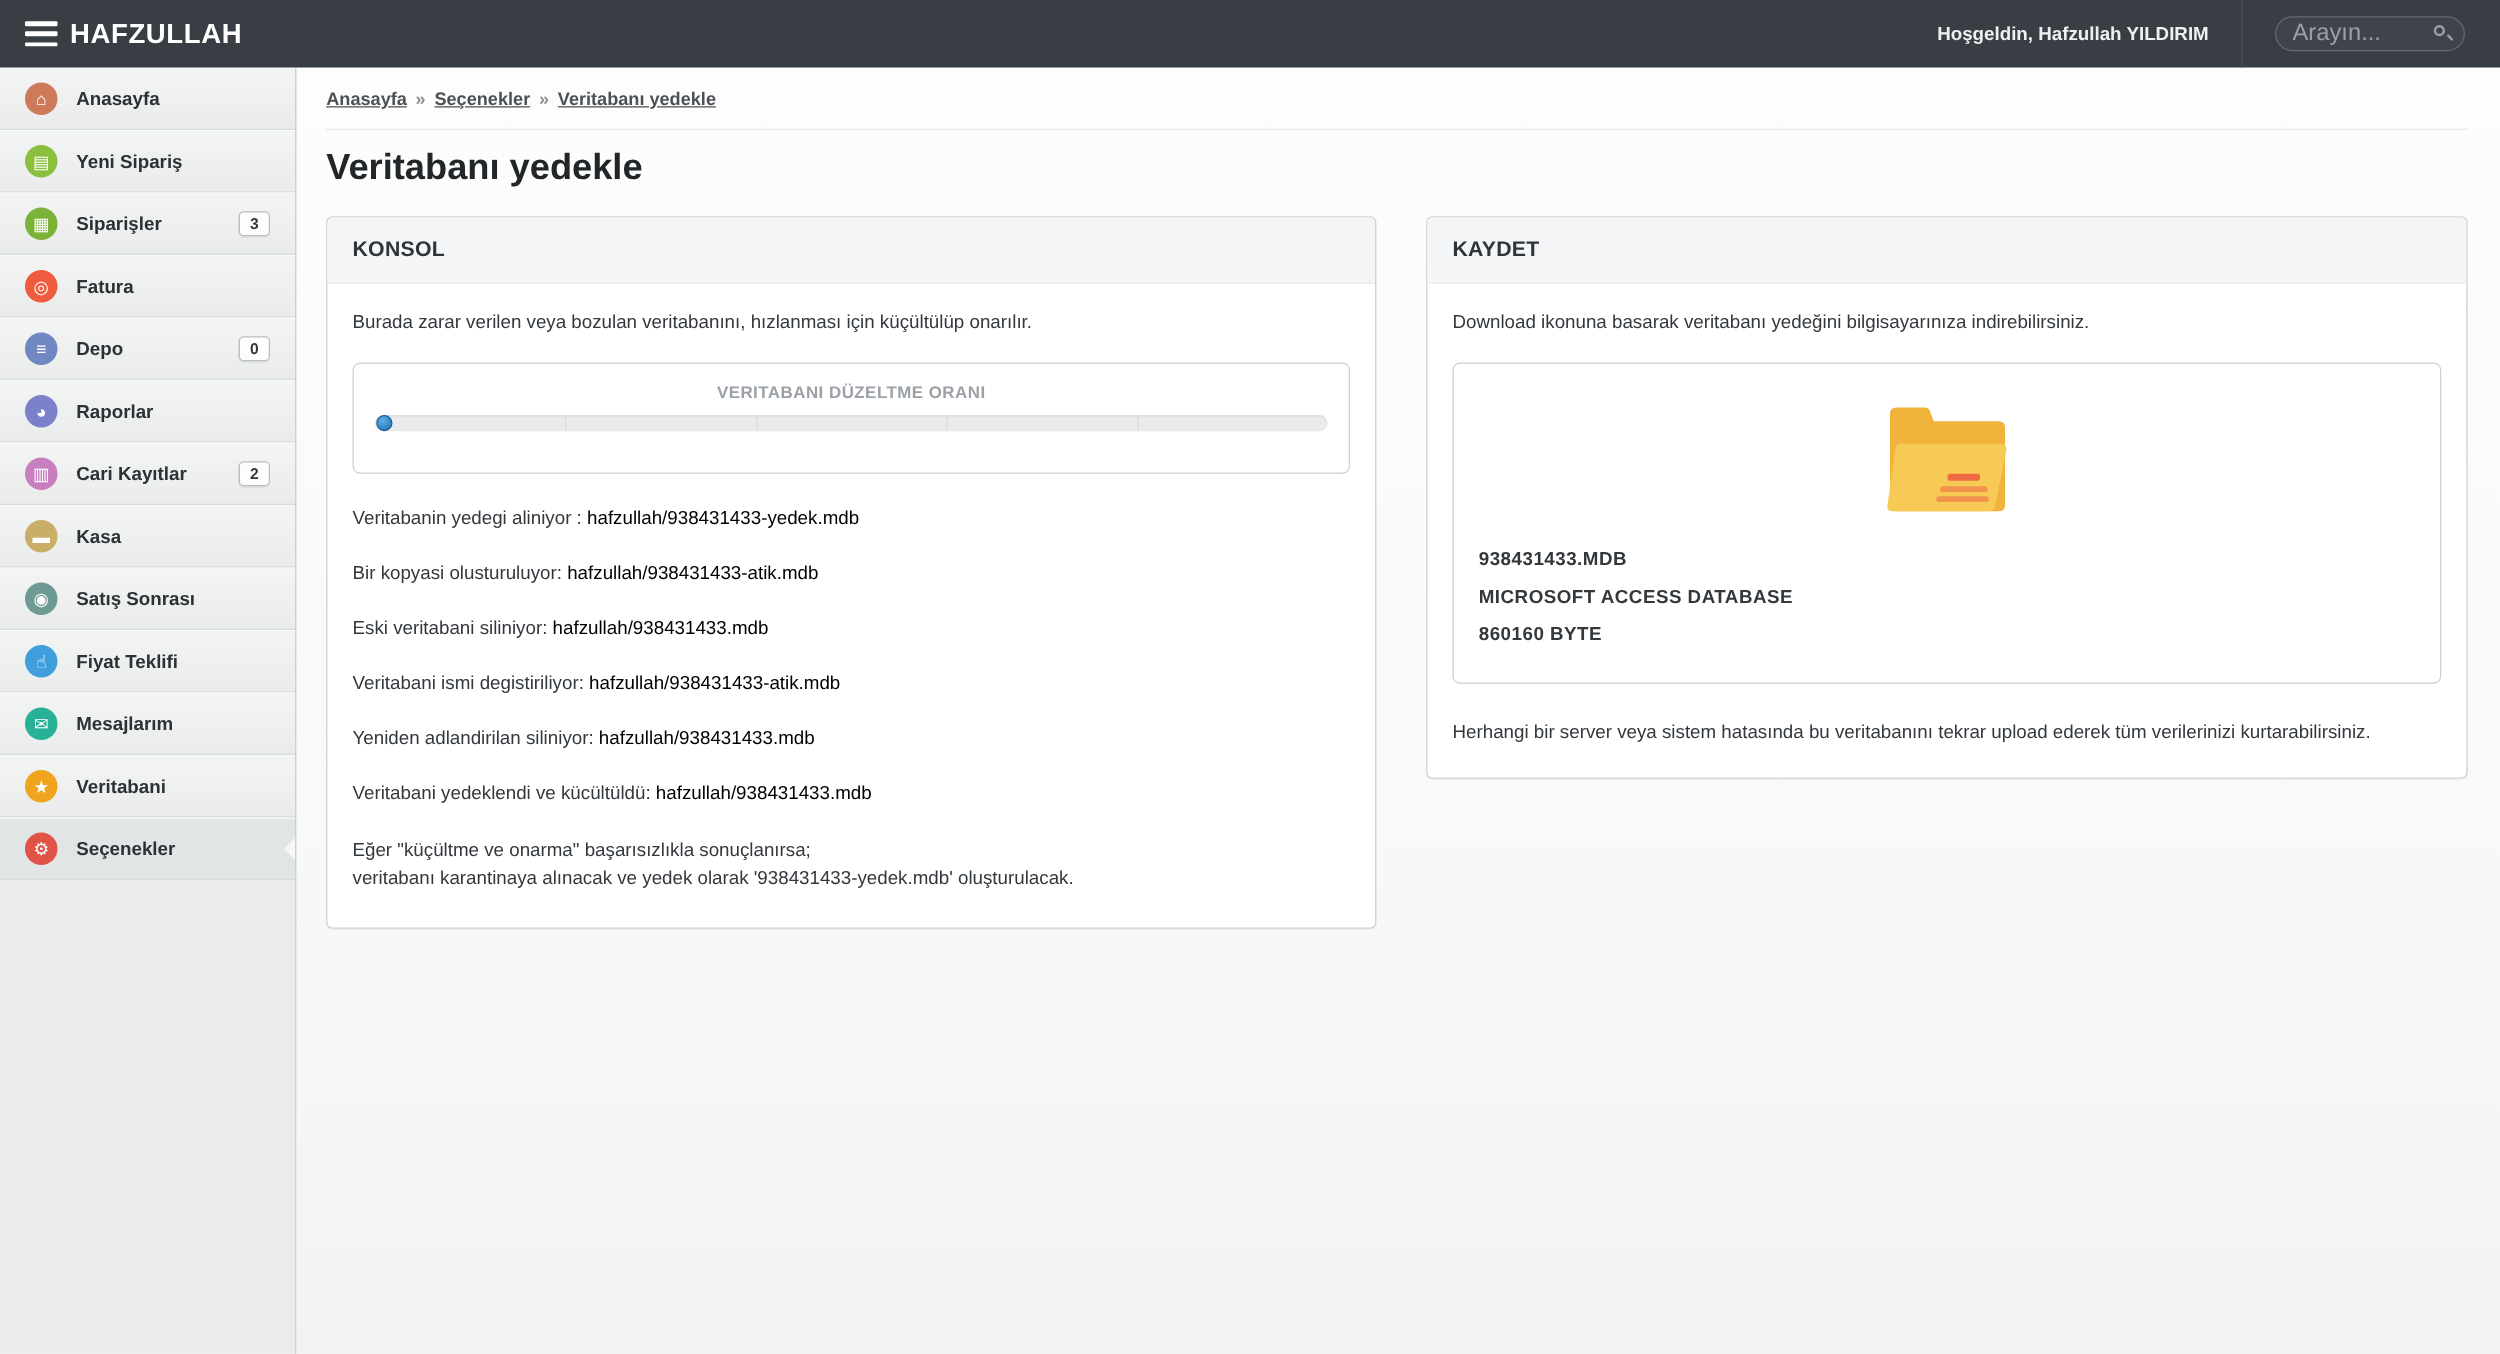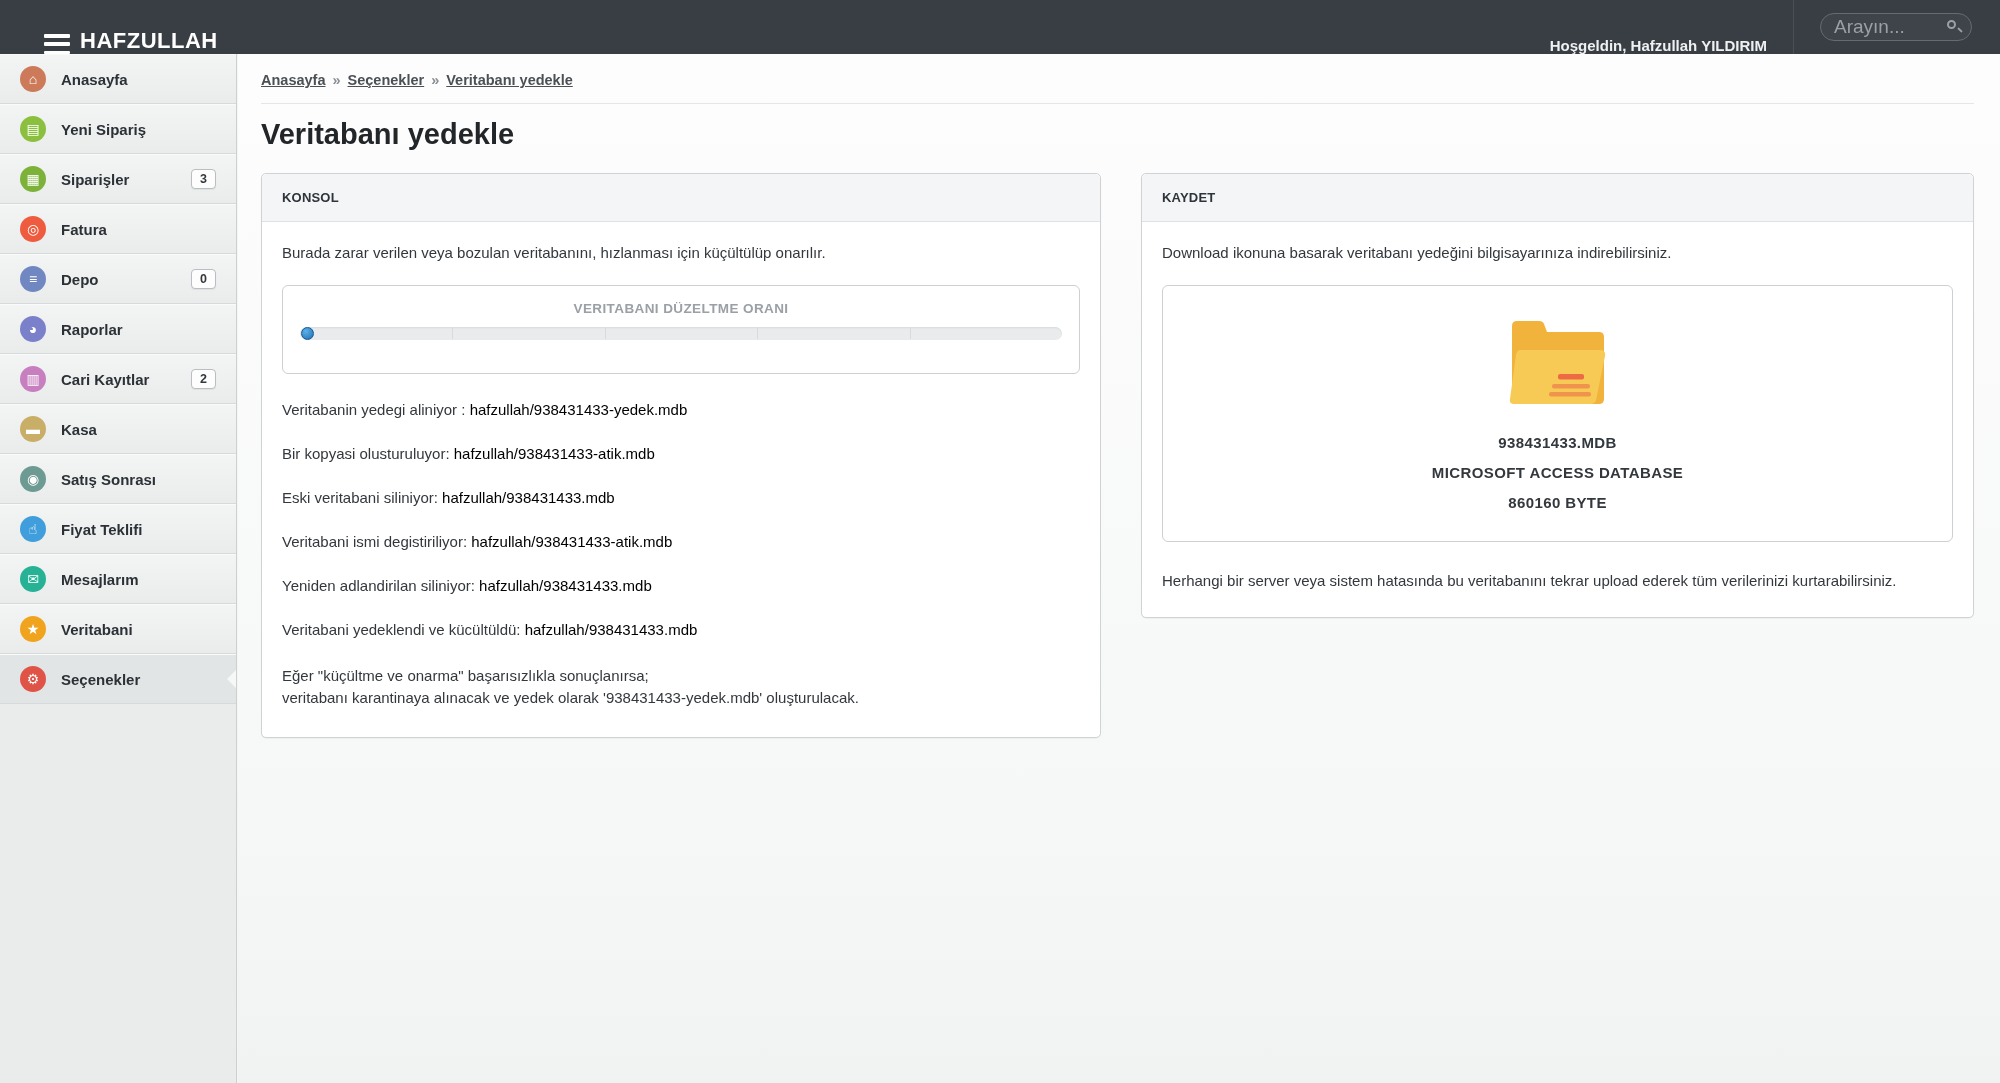--- a/index.html
+++ b/index.html
@@ -2,21 +2,21 @@
 <html><head>
 <meta charset="utf-8">
 <style>
   html,body{margin:0;padding:0;width:2000px;height:1083px;overflow:hidden;
     font-family:"Liberation Sans","DejaVu Sans",sans-serif;background:#f4f5f5;}
   *{box-sizing:border-box;}
   a{text-decoration:none;}
 
   
   .topbar{position:absolute;top:0;left:0;width:2000px;height:54px;background:#393e44;
-    display:flex;align-items:flex-end;color:#fff;z-index:5;padding-left:24px;}
+    display:flex;align-items:center;color:#fff;z-index:5;}
   .hamburger{width:26px;height:20px;margin-left:20px;display:flex;flex-direction:column;
     justify-content:space-between;cursor:pointer;}
   .hamburger span{display:block;height:3.5px;background:#fff;border-radius:1px;}
   .brand{margin-left:10px;font-size:22px;font-weight:bold;letter-spacing:.5px;}
   .greeting{margin-left:auto;font-size:15px;font-weight:bold;color:#eef0f1;}
   .search-wrap{margin:0 28px 0 26px;padding-left:26px;border-left:1px solid #4a4f55;
     height:54px;display:flex;align-items:center;}
   .search-box{position:relative;width:152px;}
   .search-box input{width:152px;height:28px;background:#3f444a;border:1px solid #666b71;
     border-radius:14px;color:#d7dadd;font-size:19px;padding:0 32px 0 13px;outline:none;
@@ -55,21 +55,21 @@
   .bc-sep{color:#8a8f94;margin:0 7px;}
   .bc-divider{border-bottom:1px solid #e4e6e7;margin-top:15px;}
   .page-title{margin-top:14px;font-size:29px;font-weight:bold;color:#222629;}
 
   .panels{display:flex;align-items:flex-start;gap:40px;margin-top:22px;}
   .panel{background:#fff;border:1px solid #cfd3d5;border-radius:5px;
     box-shadow:0 1px 1px rgba(0,0,0,.04);}
   .panel-konsol{width:840px;}
   .panel-kaydet{flex:1;}
   .panel-header{background:#f4f5f6;border-bottom:1px solid #dfe2e3;border-radius:5px 5px 0 0;
-    padding:16px 20px;font-size:13px;font-weight:bold;color:#2f343a;letter-spacing:.2px;}
+    padding:16px 20px;font-size:17px;font-weight:bold;color:#2f343a;letter-spacing:.2px;}
   .panel-body{padding:22px 20px 28px;}
   .panel-body p{margin:0;font-size:15px;color:#33383d;}
   .intro{margin-bottom:24px !important;}
   .lnk{color:#000000;cursor:pointer;}
 
   
   .progress-box{border:1px solid #ccd0d3;border-radius:6px;padding:15px 15px 33px;}
   .progress-label{text-align:center;font-size:13.5px;font-weight:bold;color:#9aa0a5;
     letter-spacing:.4px;margin-bottom:11px;}
   .track{position:relative;height:13px;background:#eaebec;border-radius:7px;
@@ -77,21 +77,21 @@
   .tick{position:absolute;top:1px;bottom:1px;width:1px;background:#d8dadb;}
   .dot{position:absolute;left:1px;top:0;width:13px;height:13px;border-radius:50%;
     background:radial-gradient(circle at 35% 30%,#5db0e8,#1d6fb0);
     border:1px solid #15589a;}
 
   .log-line{margin-top:27px !important;}
   .warn-line{margin-top:27px !important;line-height:1.45;}
 
   
   .file-card{border:1px solid #ccd0d3;border-radius:6px;padding:26px 20px 30px;
-    text-align:center;}
+    text-align:left;}
   .folder-svg{display:block;margin:0 auto 22px;cursor:pointer;}
   .file-meta{font-size:13.5px;font-weight:bold;color:#8b9095;letter-spacing:.4px;
     margin:13px 0 0 !important;}
   .note{margin-top:30px !important;}
   .last-backup{margin-top:26px !important;}
 </style>
 </head>
 <body>
 
 <header class="topbar">

